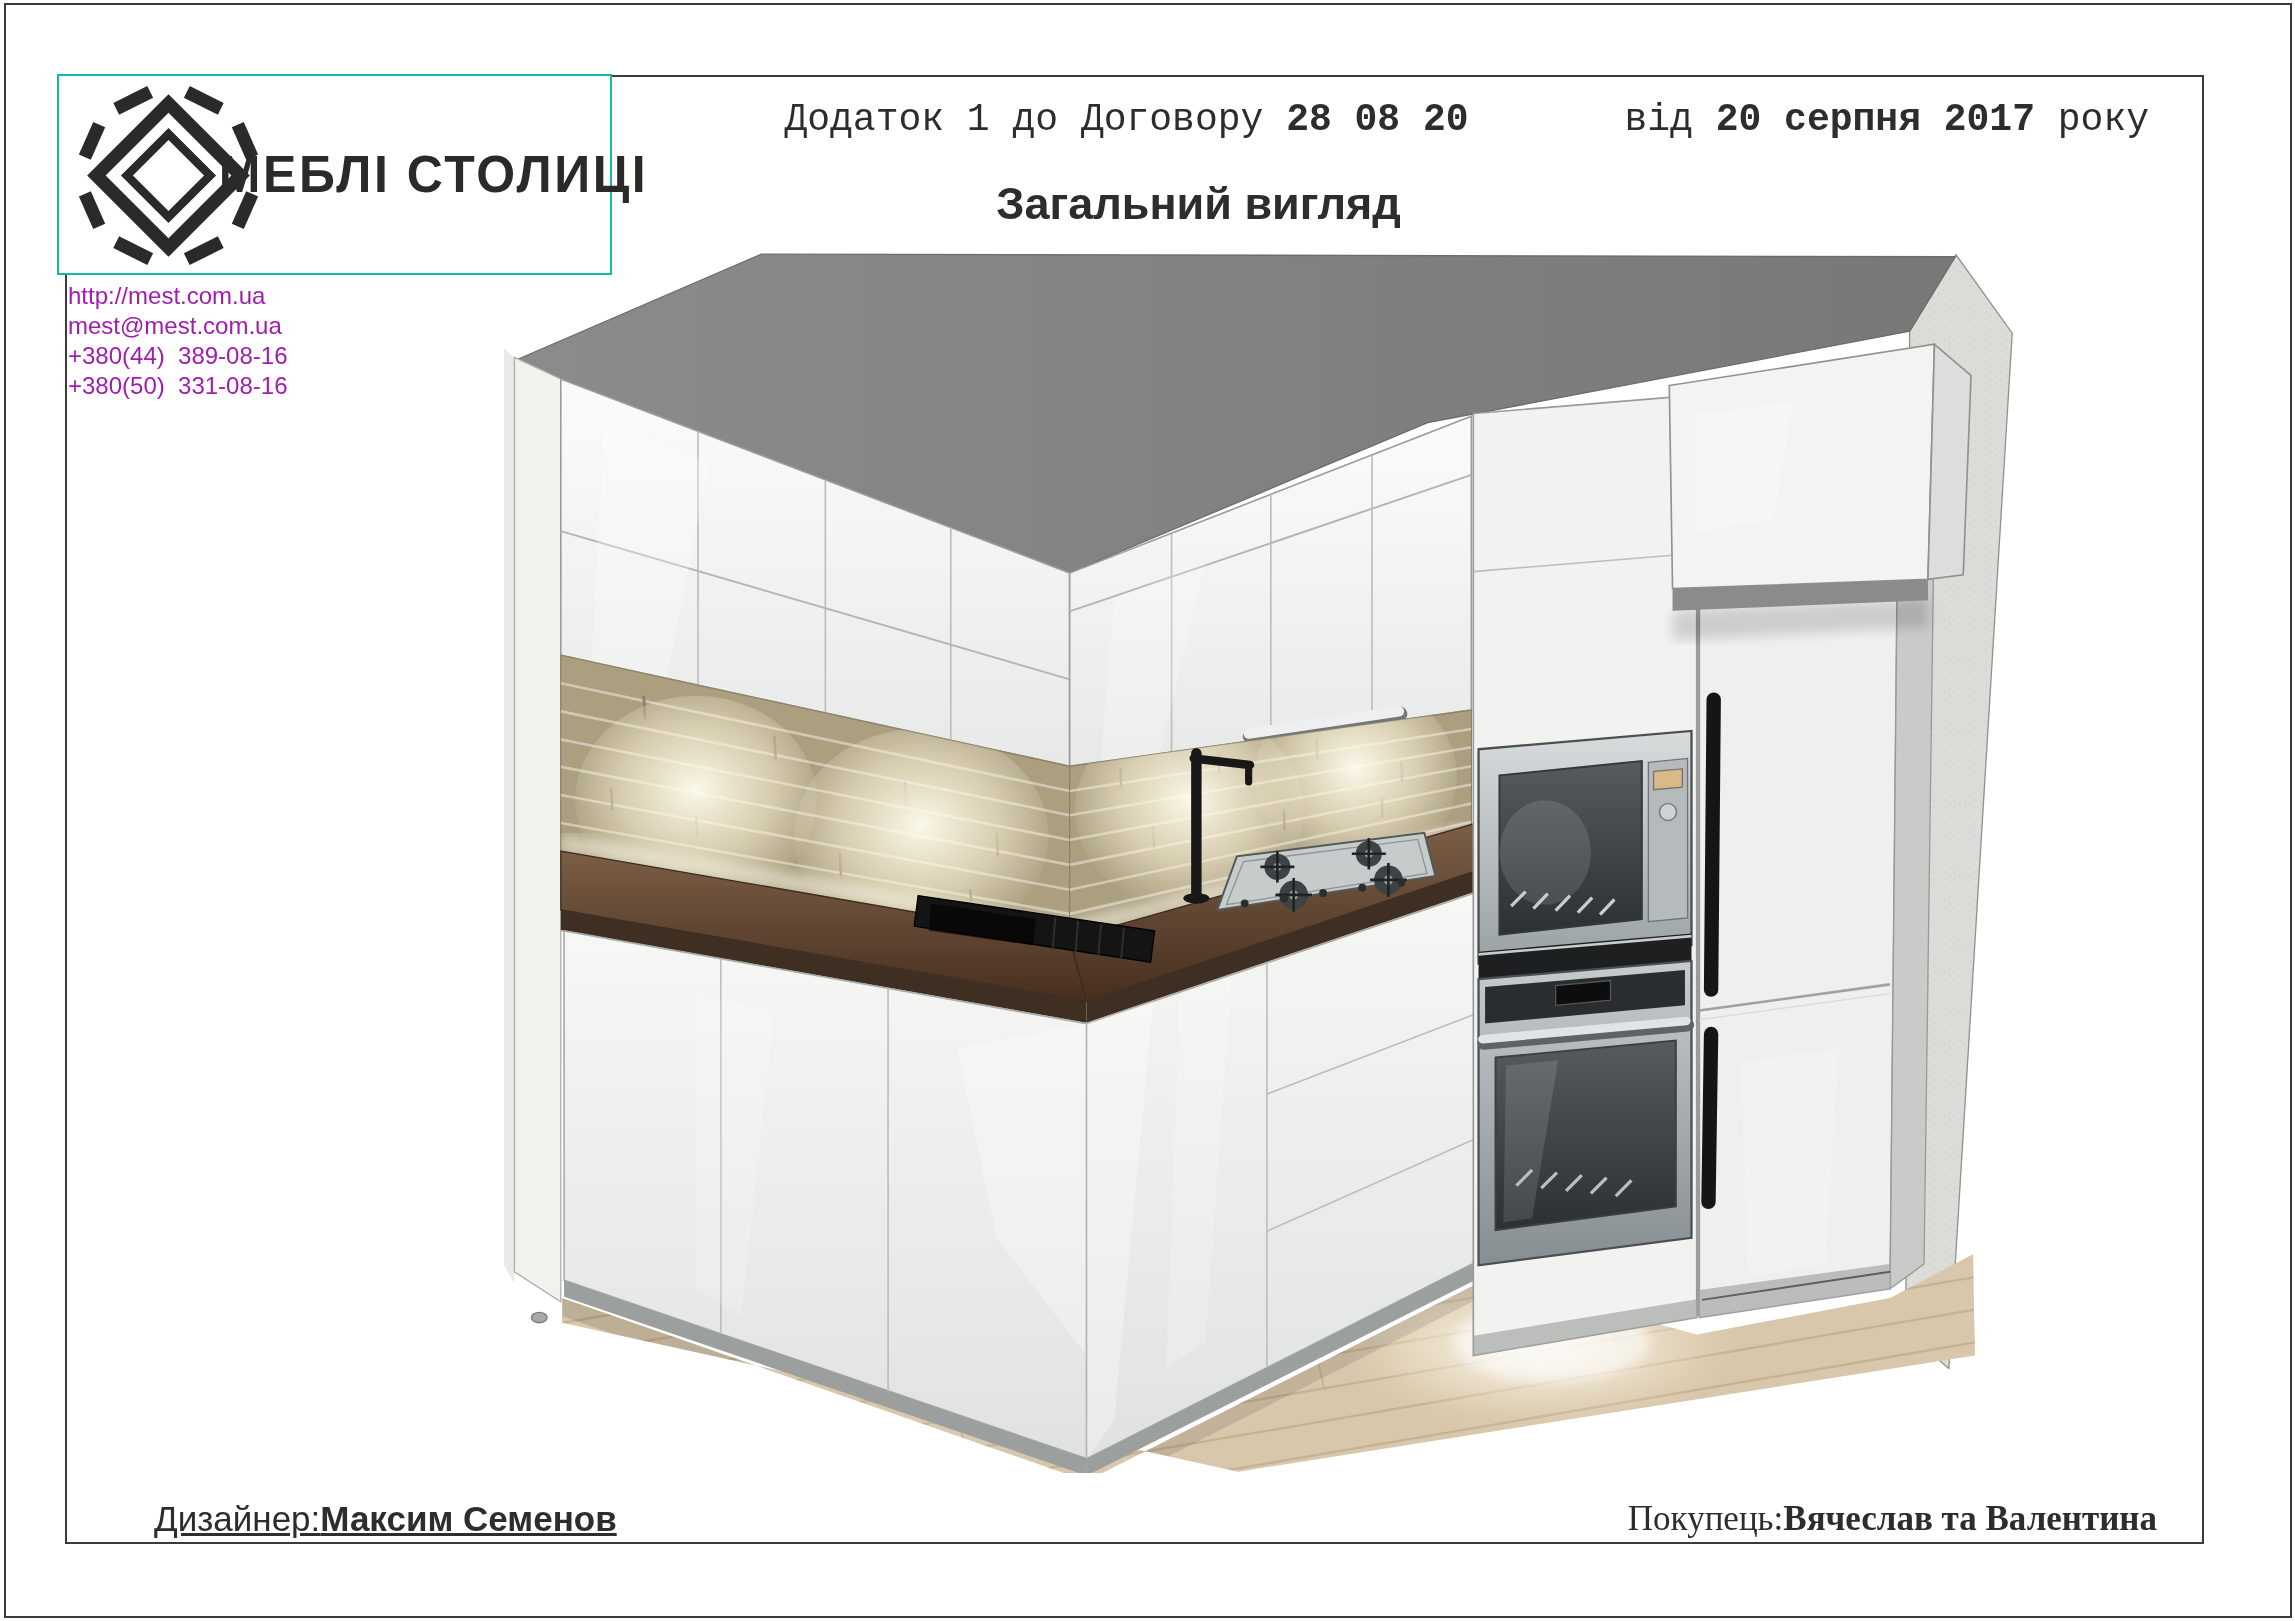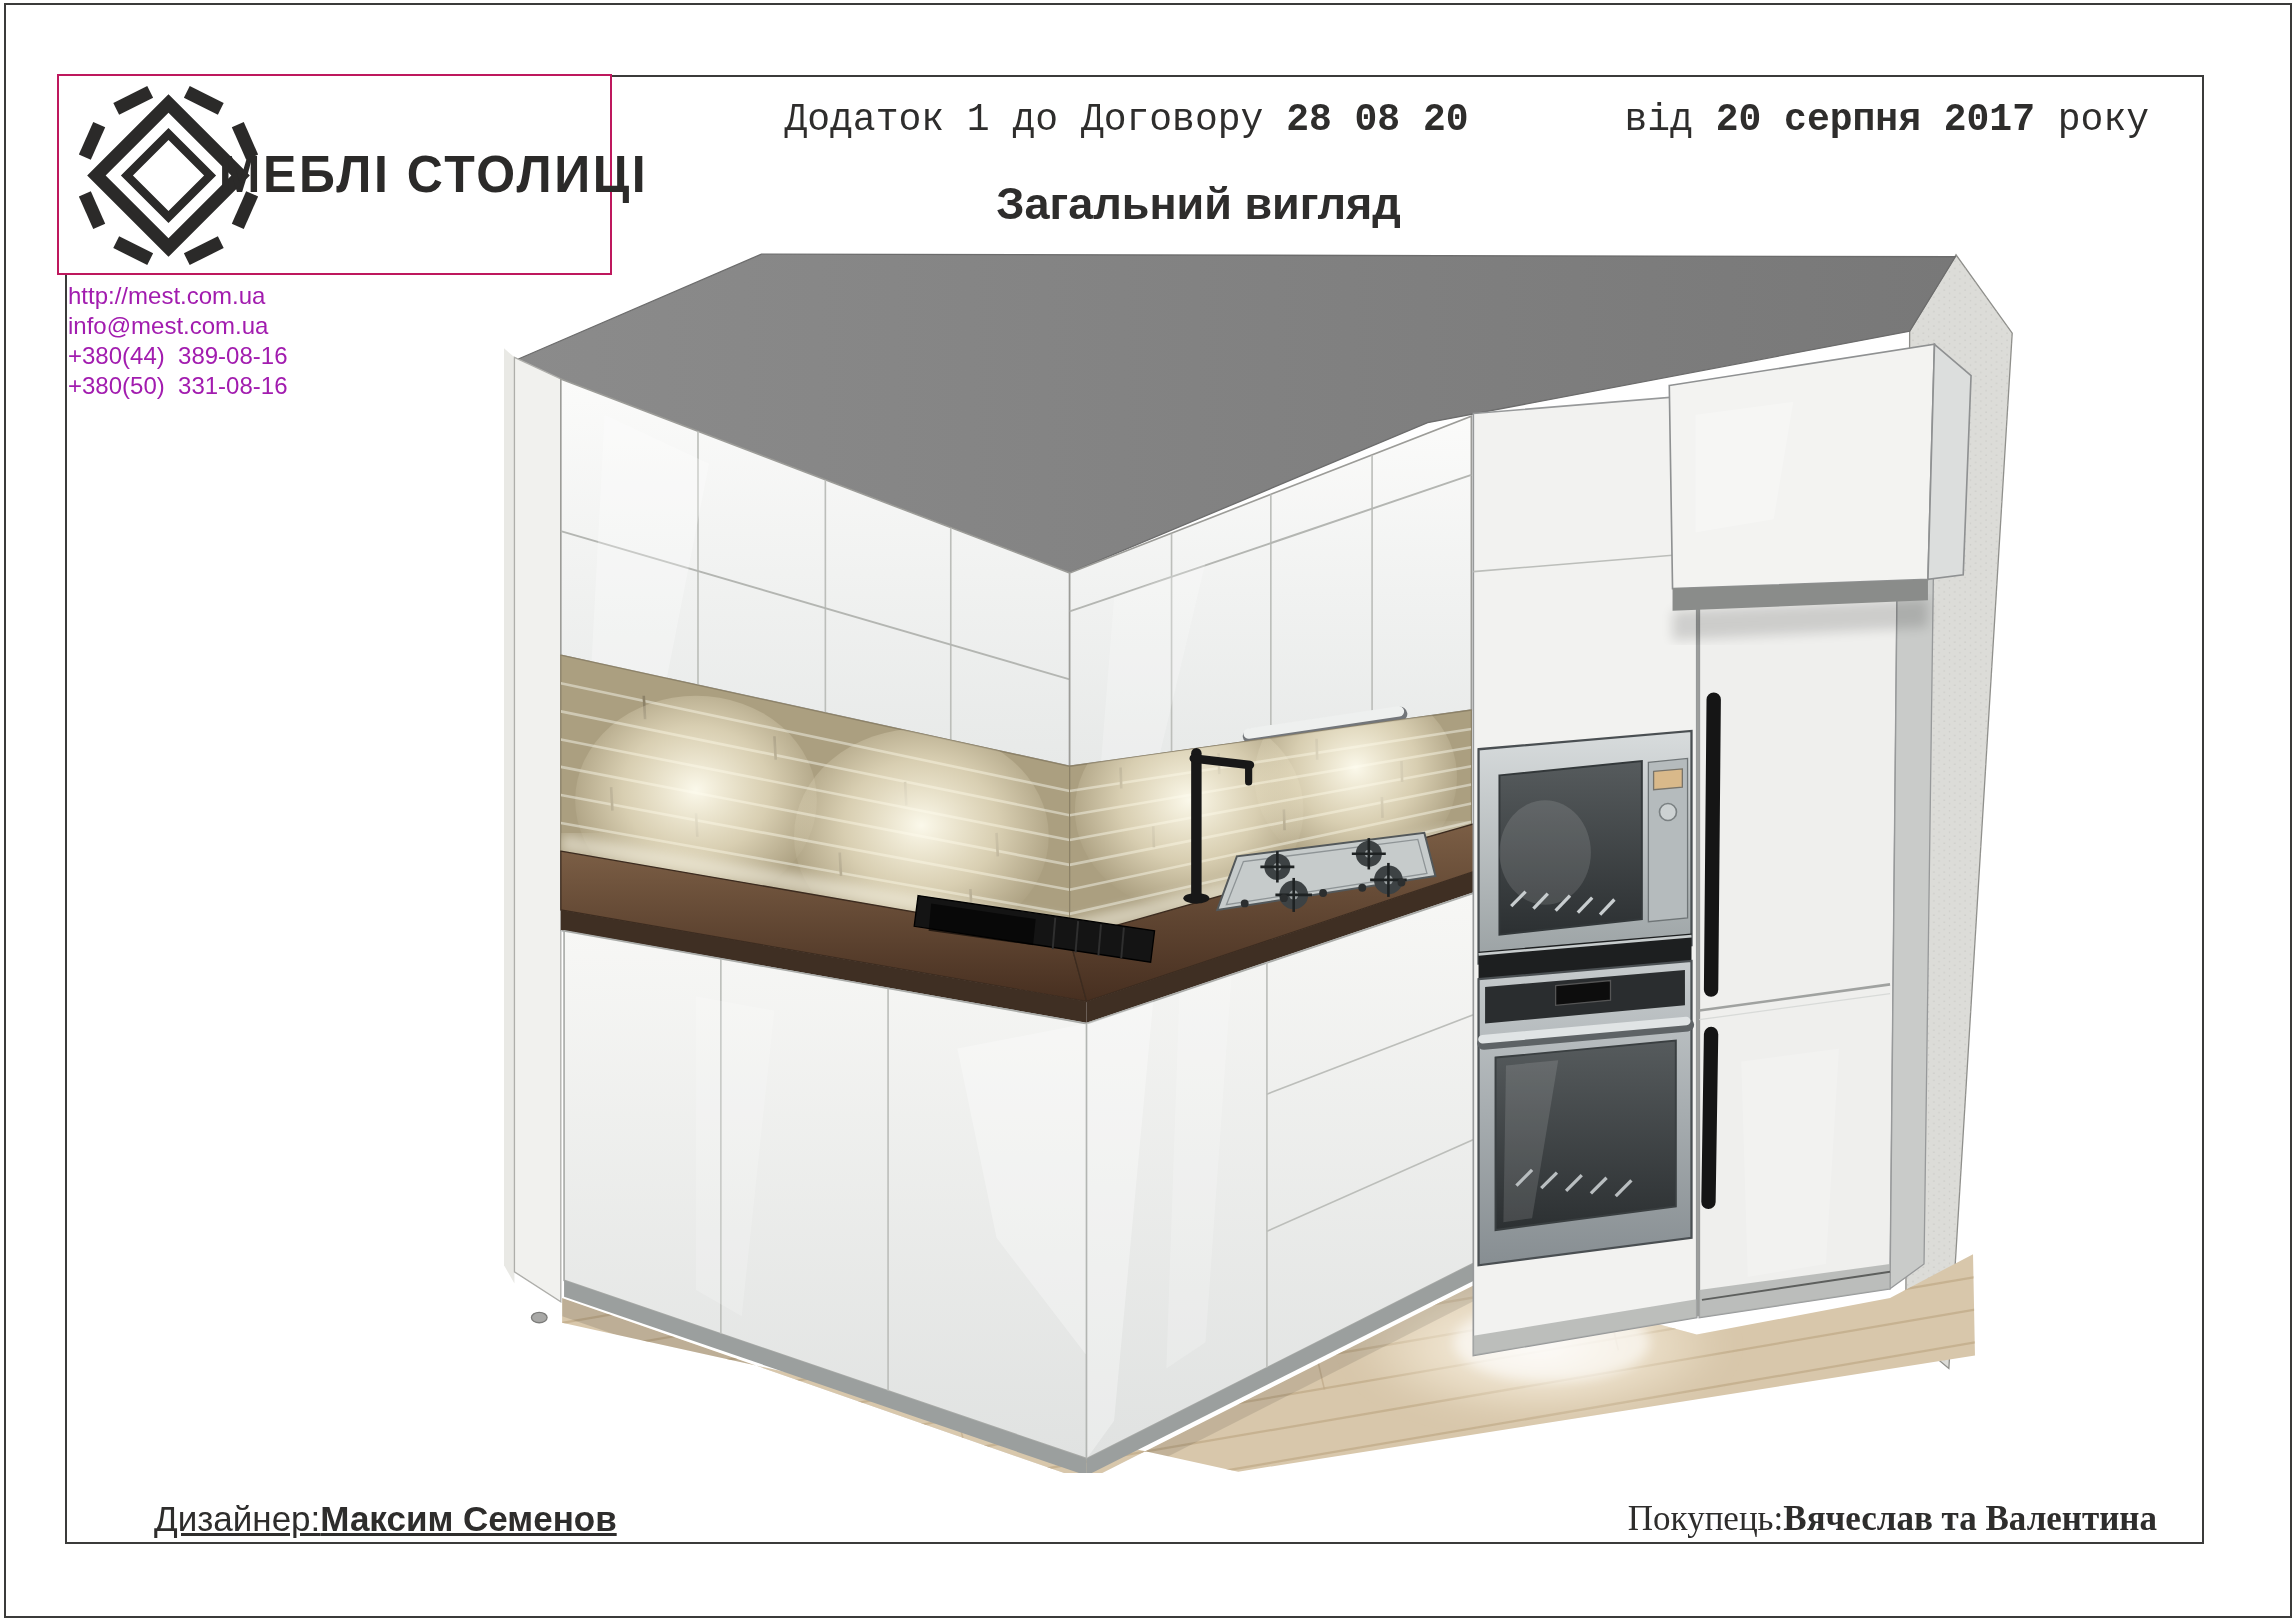--- a/index.html
+++ b/index.html
@@ -3,21 +3,21 @@
 <meta charset="utf-8">
 <style>
   html,body{margin:0;padding:0;background:#ffffff;}
   .page{position:relative;width:2295px;height:1621px;background:#fff;overflow:hidden;
         font-family:"Liberation Sans", sans-serif;color:#2e2d2c;}
   .outer-border{position:absolute;left:3.9px;top:2.6px;width:2284px;height:1611px;
         border:2px solid #3b3b3a;}
   .content-frame{position:absolute;left:65px;top:75px;width:2135px;height:1465px;
         border:2px solid #3b3b3a;background:#fff;}
   .logo-box{position:absolute;left:57px;top:74px;width:551px;height:197px;
-        border:2px solid #be185d;background:#fff;display:flex;align-items:center;}
+        border:2px solid #14b8a6;background:#fff;display:flex;align-items:center;}
   .logo-mark{position:absolute;left:18.3px;top:7.8px;width:183px;height:183px;}
   .logo-text{position:absolute;left:208px;top:0;width:333px;height:100%;
         display:flex;align-items:center;justify-content:center;
         font-size:50px;font-weight:800;letter-spacing:2.6px;color:#2b2a29;
         transform:scaleY(1.02);white-space:nowrap;}
   .contacts{position:absolute;left:68px;top:281px;font-size:24px;line-height:30px;color:#a21caf;}
   .hdr{position:absolute;top:98px;font-size:38px;line-height:1.15;white-space:nowrap;font-family:Liberation Mono, monospace;}
   .hdr b{font-weight:700;}
   .hdr-center{left:751px;width:751px;text-align:center;}
   .hdr-right{right:146px;text-align:right;}
@@ -58,21 +58,21 @@
         <path d="M184 202 L202 184" stroke-width="10"></path>
 
         <rect x="95" y="95" width="90" height="90" transform="rotate(45 140 140)" stroke-width="13"></rect>
       </g>
     </svg>
     <div class="logo-text">МЕБЛІ СТОЛИЦІ</div>
   </div>
 
   <div class="contacts">
     <div>http://mest.com.ua</div>
-    <div>info@mest.com.ua</div>
+    <div>mest@mest.com.ua</div>
     <div>+380(44)&nbsp;&nbsp;389-08-16</div>
     <div>+380(50)&nbsp;&nbsp;331-08-16</div>
   </div>
 
   <div class="hdr hdr-center">
     <span>Додаток 1 до Договору </span><b>28 08 20</b>
   </div>
   <div class="hdr hdr-right">
     <span>від </span><b>20 серпня 2017</b><span> року</span>
   </div>

